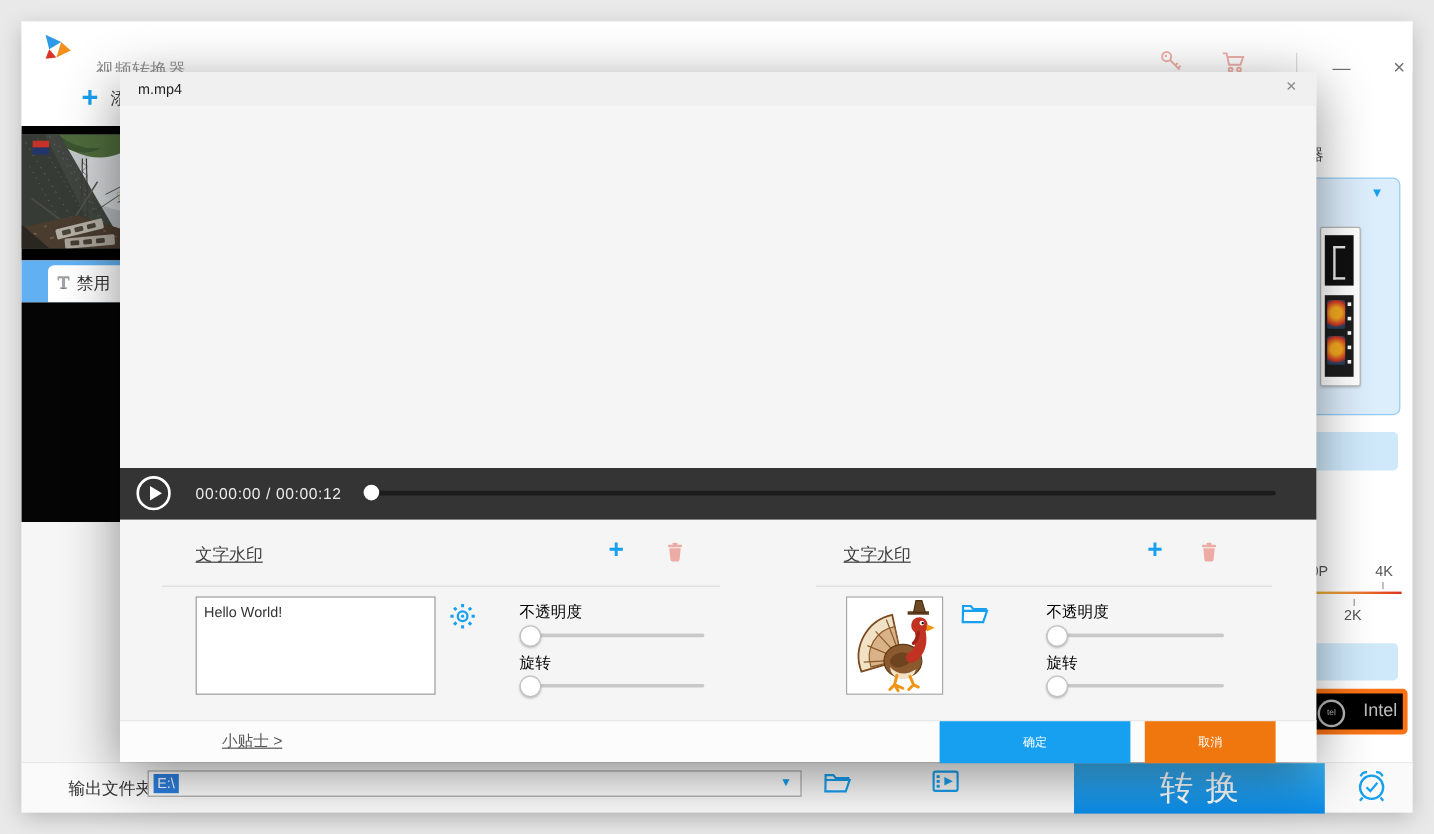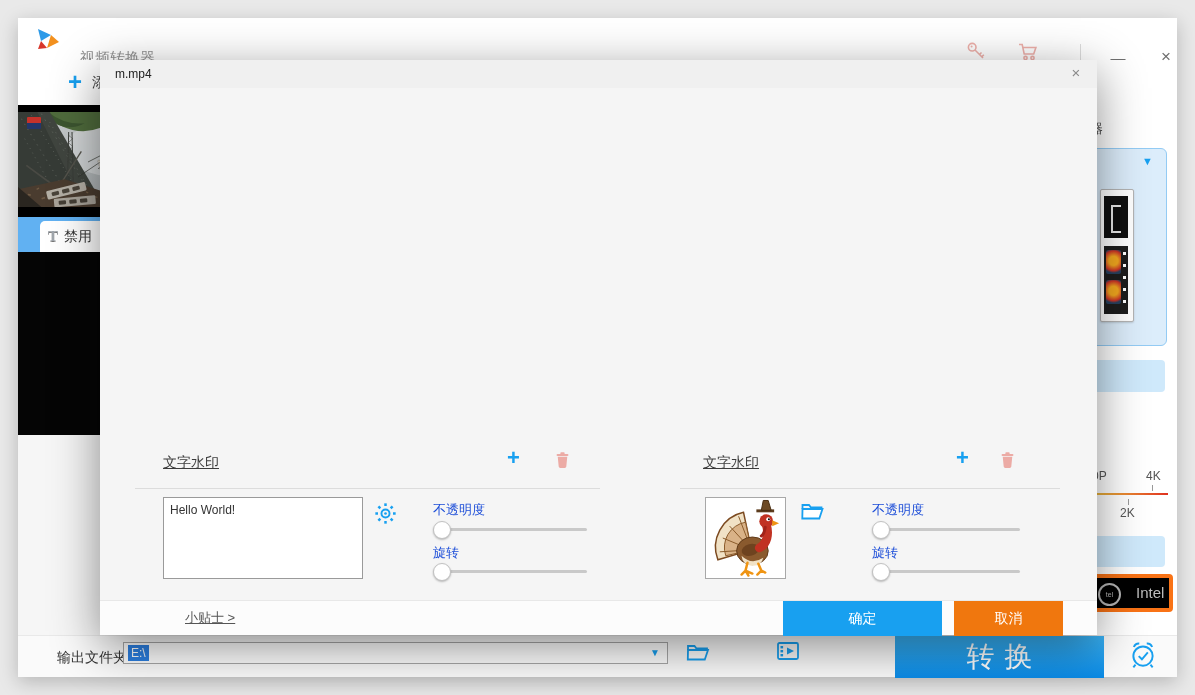--- a/index.html
+++ b/index.html
@@ -59,27 +59,27 @@
   #play-btn{left:13px;top:6px;width:30px;height:30px;cursor:pointer;}
   #time-text{left:63px;top:14px;font-size:13px;color:#ececec;letter-spacing:.5px;}
   #progress{left:205px;top:19px;width:758px;height:4px;background:#1c1c1c;border-radius:2px;cursor:pointer;}
   #progress-dot{left:-2px;top:-5px;width:13px;height:13px;background:#fff;border-radius:50%;}
   .wm-group{top:373px;height:167px;}
   .wm-title{font-size:14px;color:#3c3c3c;text-decoration:underline;}
   .wm-plus{font-size:22px;font-weight:bold;color:#18a0f0;cursor:pointer;}
   .wm-divider{left:0;right:0;top:55px;height:1px;background:#dcdcdc;}
   #wm-textarea{left:28px;top:64px;width:200px;height:82px;box-sizing:border-box;border:1px solid #9a9a9a;background:#fff;font-size:12px;color:#333;padding:5px 6px;resize:none;font-family:"Liberation Sans","DejaVu Sans",sans-serif;outline:none;}
   #turkey-box{left:25px;top:64px;width:81px;height:82px;background:#fff;border:1px solid #a8a8a8;box-sizing:border-box;}
-  .ctl-label{font-size:13px;color:#1d4ed8;}
+  .ctl-label{font-size:13px;color:#000000;}
   .slider{height:17px;cursor:pointer;}
   .slider .track{position:absolute;left:0;right:0;top:7px;height:3px;background:#c9c9c9;border-radius:2px;}
   .slider .thumb{position:absolute;left:0;top:0;width:16px;height:16px;background:#fff;border:1px solid #c2c2c2;border-radius:50%;box-shadow:0 1px 2px rgba(0,0,0,.25);}
   #dlg-footer{left:0;top:540px;width:997px;height:35px;background:#fcfcfc;border-top:1px solid #e8e8e8;box-sizing:border-box;}
   #tips-link{left:85px;top:8px;font-size:13px;color:#555;text-decoration:underline;cursor:pointer;}
-  .dlg-btn{top:0;height:35px;color:#fff;font-size:14px;display:flex;align-items:center;justify-content:center;cursor:pointer;}
+  .dlg-btn{top:0;height:35px;color:#fff;font-size:10px;display:flex;align-items:center;justify-content:center;cursor:pointer;}
   #ok-btn{left:683px;width:159px;background:#18a0f0;}
   #cancel-btn{left:854px;width:109px;background:#f0770e;}
   svg{display:block;}
 </style>
 </head>
 <body>
 
 <svg width="0" height="0" style="position:absolute" aria-hidden="true">
   <defs>
     <linearGradient id="sky" x1="0" y1="0" x2="0" y2="1">
@@ -299,20 +299,36 @@
     </span>
   </div>
 
   <div id="dialog" class="abs">
     <div id="dlg-header" class="abs">
       <span id="dlg-title" class="abs">m.mp4</span>
       <div id="dlg-close" class="abs">×</div>
     </div>
 
 
+    <div id="player-bar" class="abs">
+      <span id="play-btn" class="abs">
+        <svg width="30" height="30" viewBox="0 0 30 30">
+          <circle cx="15" cy="15" r="13.2" fill="none" stroke="#fff" stroke-width="2.2"></circle>
+          <polygon points="12,9 22,15 12,21" fill="#fff"></polygon>
+        </svg>
+      </span>
+      <span id="time-text" class="abs">
+        <span>00:00:00</span>
+        <span>/</span>
+        <span>00:00:12</span>
+      </span>
+      <div id="progress" class="abs">
+        <span id="progress-dot" class="abs"></span>
+      </div>
+    </div>
 
     <div class="wm-group abs" style="left:35px;width:465px">
       <span class="wm-title abs" style="left:28px;top:21px">文字水印</span>
       <span class="wm-plus abs" style="left:372px;top:12px">+</span>
       <span class="abs" style="left:418px;top:17px">
         <svg width="19" height="20" viewBox="0 0 24 24" fill="#ecaba5">
           <path d="M6,8 h12 l-1.2,12.2 a2,2 0 0 1 -2,1.8 H9.2 a2,2 0 0 1 -2,-1.8 Z"></path>
           <rect x="4.5" y="4.4" width="15" height="2.6" rx="1.3"></rect>
           <rect x="9.3" y="2.2" width="5.4" height="2.6" rx="1.1"></rect>
         </svg>

